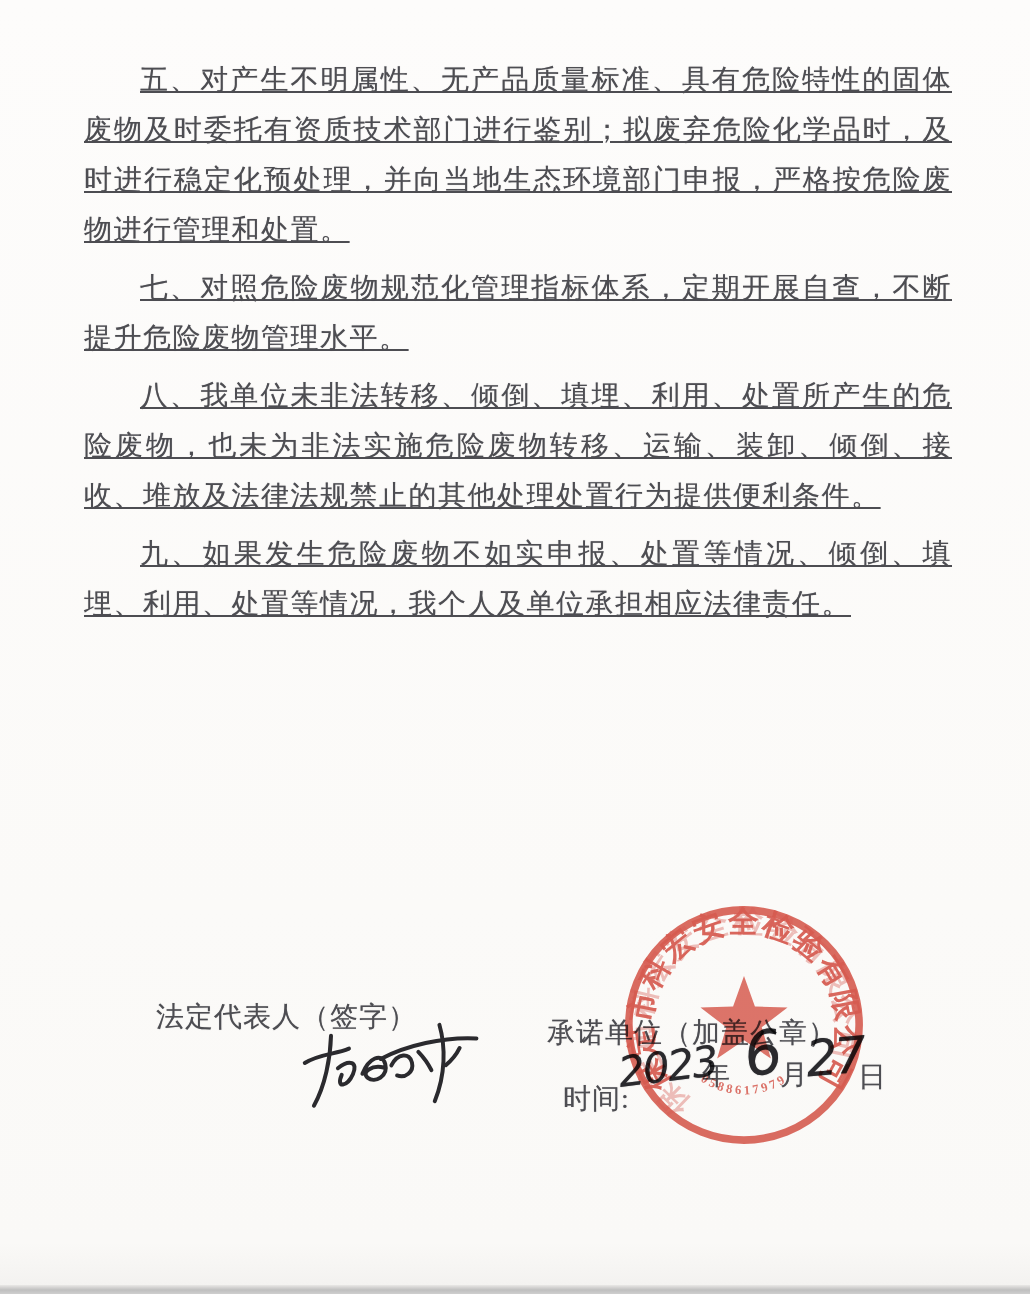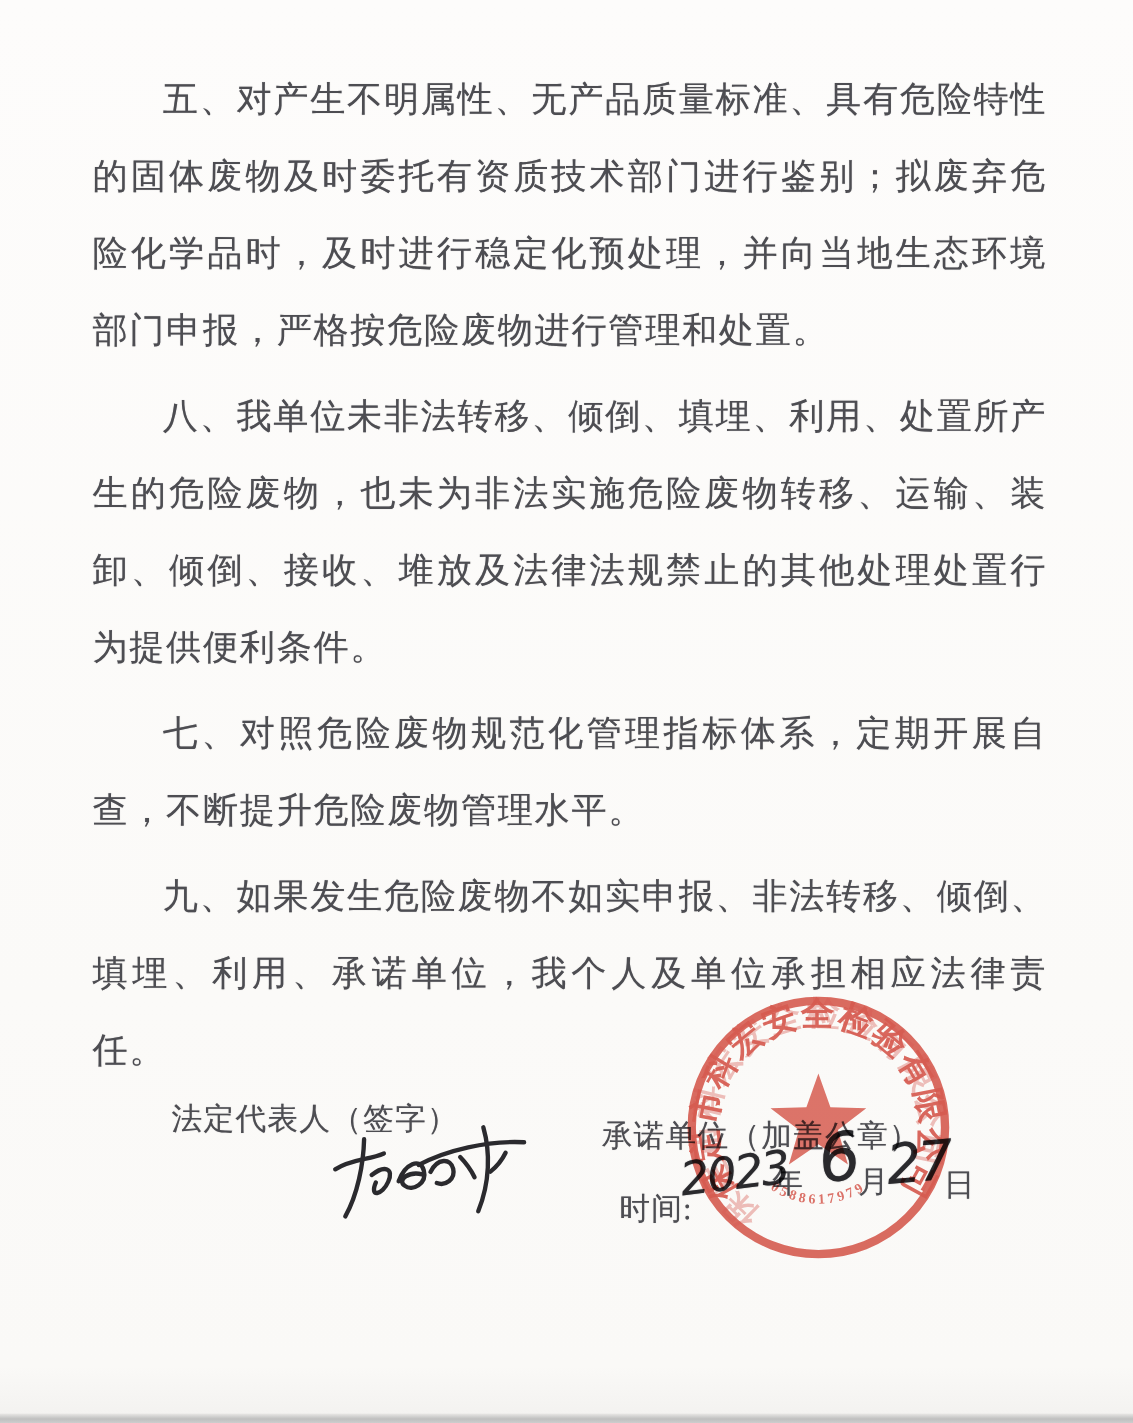--- a/index.html
+++ b/index.html
@@ -10,27 +10,28 @@
     overflow:hidden;
     font-family:"Liberation Serif","DejaVu Serif",serif;
   }
   
   .doc-body{
     position:absolute;left:84px;top:55px;width:868px;
     color:#4d4d52;
   }
   .doc-body p{
     margin:0 0 8px 0;
-    font-size:32px;
-    line-height:70px;
+    font-size:28px;
+    line-height:50px;
     letter-spacing:1.5px;
     text-align:justify;
     text-align-last:left;
     text-indent:2em;
     text-shadow:0 0 .7px rgba(77,77,82,.55);
+    text-decoration:underline;
   }
   
   .label{
     position:absolute;
     color:#4d4d52;
     font-size:28px;
     letter-spacing:1px;
     white-space:nowrap;
     text-shadow:0 0 .7px rgba(77,77,82,.5);
   }
@@ -74,23 +75,23 @@
     background:linear-gradient(180deg,#e9e8e6 0%,#bfbfbf 55%,#cfcfcf 100%);
   }
 </style>
 </head>
 <body>
 
 <div class="page">
 
   <div class="doc-body">
     <p>五、对产生不明属性、无产品质量标准、具有危险特性的固体废物及时委托有资质技术部门进行鉴别；拟废弃危险化学品时，及时进行稳定化预处理，并向当地生态环境部门申报，严格按危险废物进行管理和处置。</p>
+    <p>七、对照危险废物规范化管理指标体系，定期开展自查，不断提升危险废物管理水平。</p>
     <p>八、我单位未非法转移、倾倒、填埋、利用、处置所产生的危险废物，也未为非法实施危险废物转移、运输、装卸、倾倒、接收、堆放及法律法规禁止的其他处理处置行为提供便利条件。</p>
-    <p>七、对照危险废物规范化管理指标体系，定期开展自查，不断提升危险废物管理水平。</p>
-    <p>九、如果发生危险废物不如实申报、非法转移、倾倒、填埋、利用、承诺单位，我个人及单位承担相应法律责任。</p>
+    <p>九、如果发生危险废物不如实申报、处置等情况、倾倒、填埋、利用、处置等情况，我个人及单位承担相应法律责任。</p>
   </div>
 
   <div class="label legal-rep">法定代表人（签字）</div>
 
   <svg class="signature-svg" viewBox="0 0 220 105" aria-hidden="true">
     <g fill="none" stroke="#2b2b2f" stroke-width="4.6" stroke-linecap="round" stroke-linejoin="round" transform="rotate(-3 110 52)">
       <path d="M40,16 C38,42 30,74 16,96"></path>
       <path d="M8,46 C26,36 44,38 60,32"></path>
       <path d="M46,54 C60,44 70,48 63,62 C56,76 42,78 50,62"></path>
       <path d="M74,62 C82,44 98,38 101,52 C104,66 88,74 80,67 C72,60 86,52 99,56"></path>

